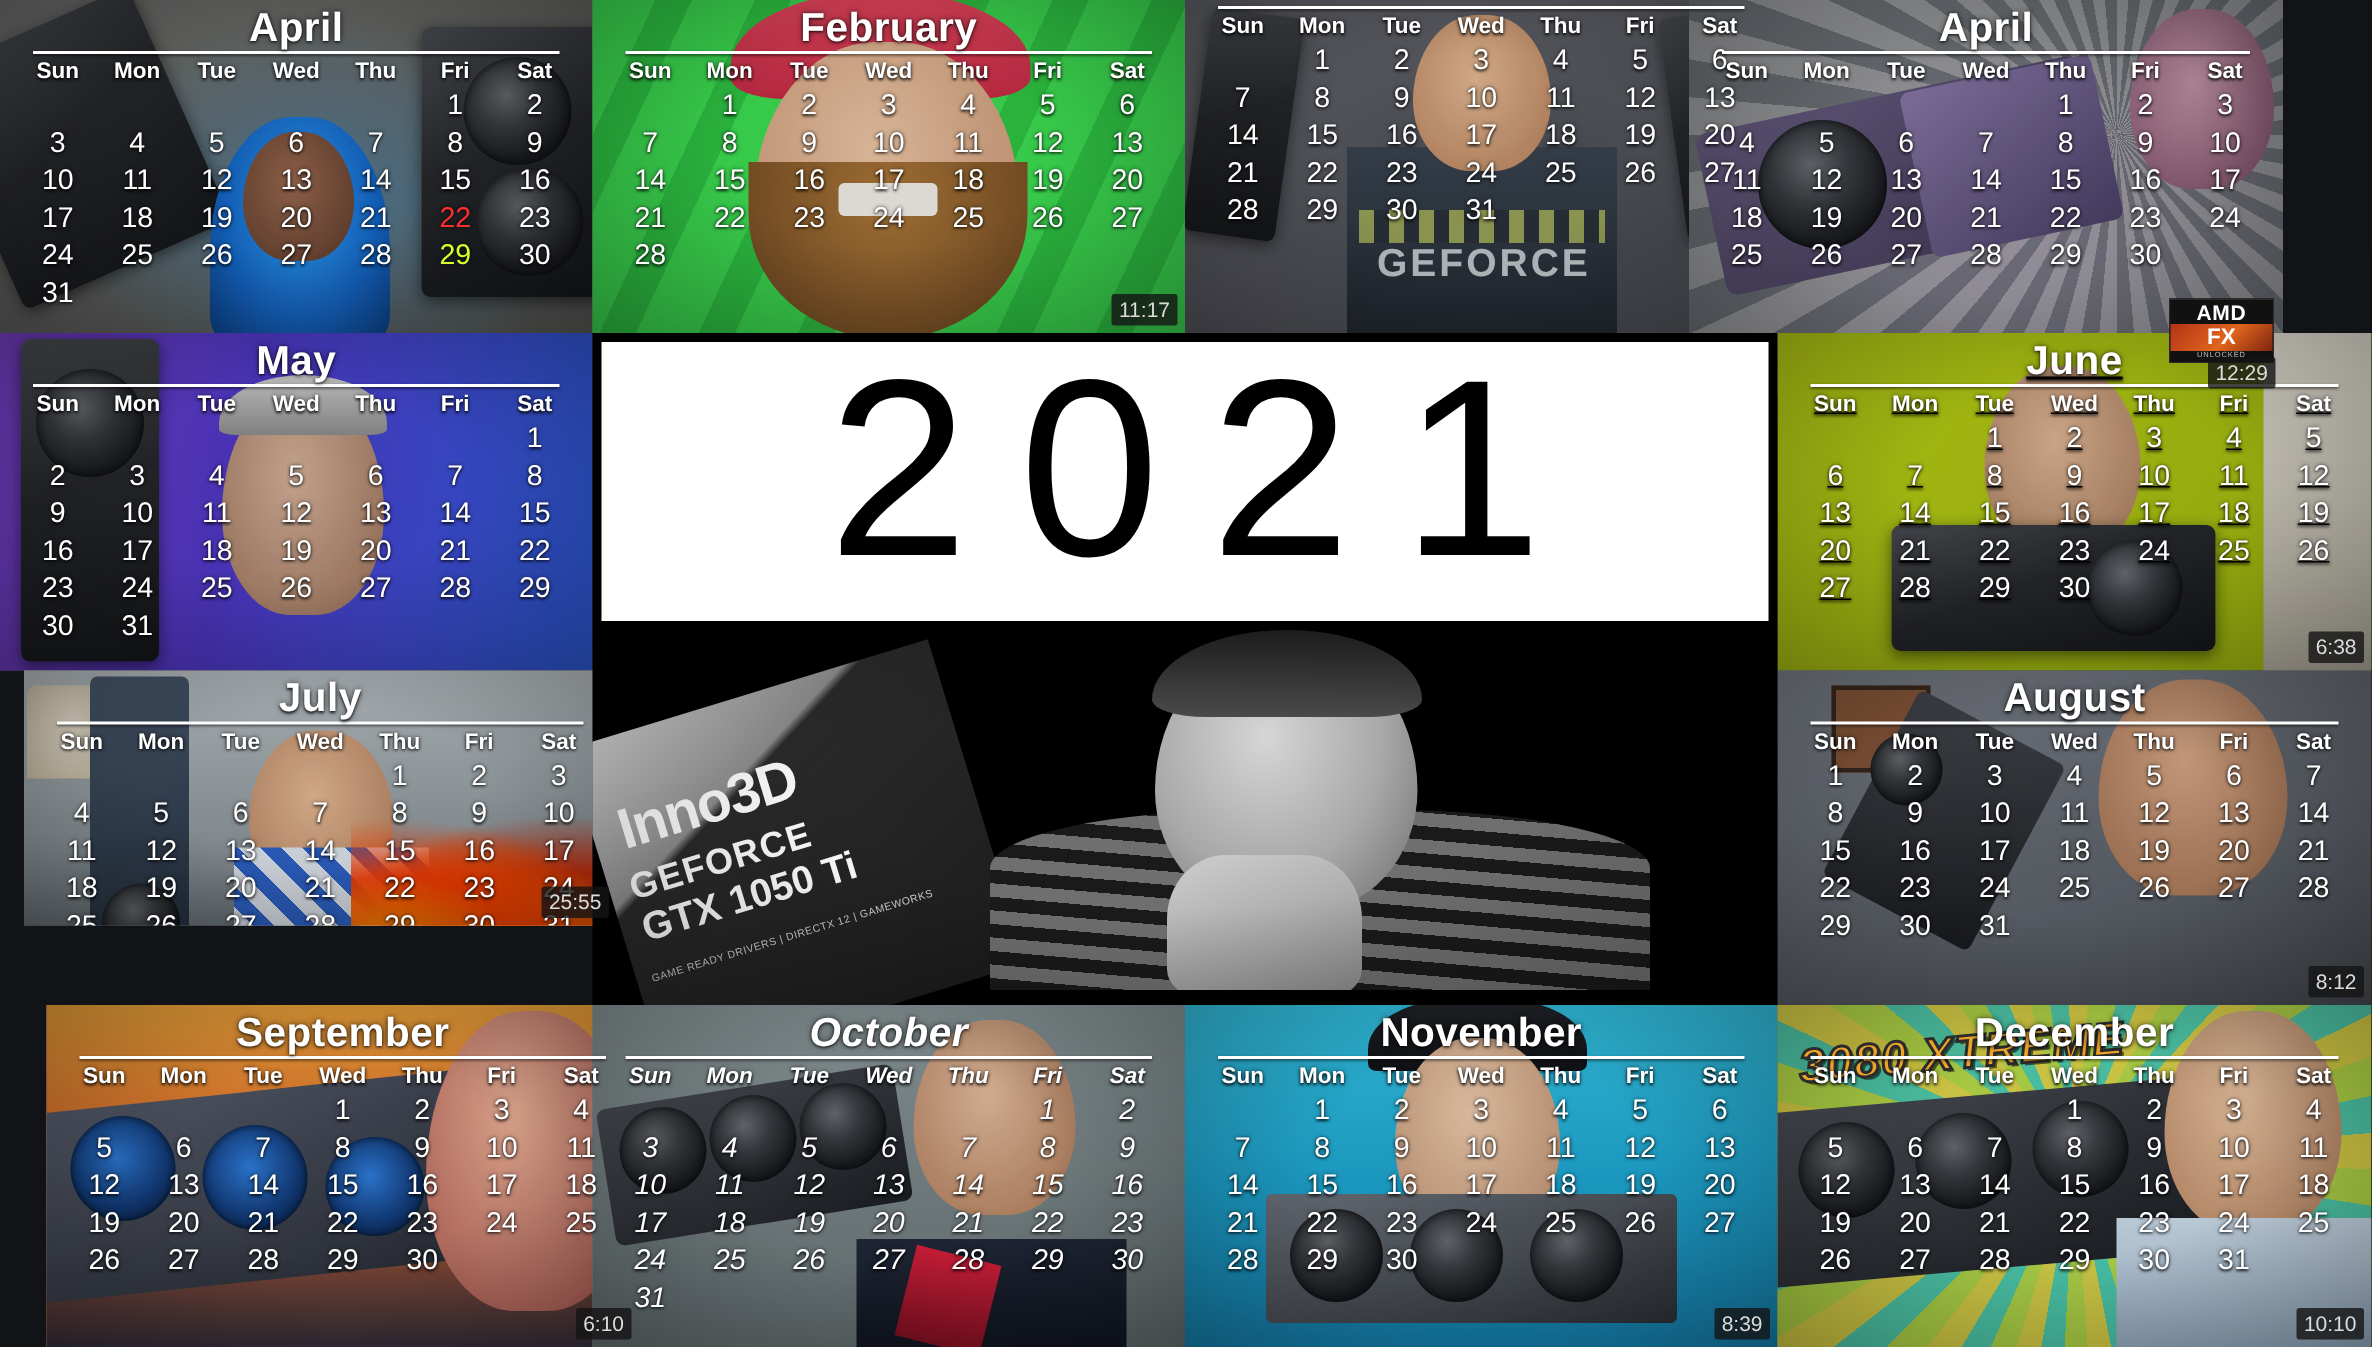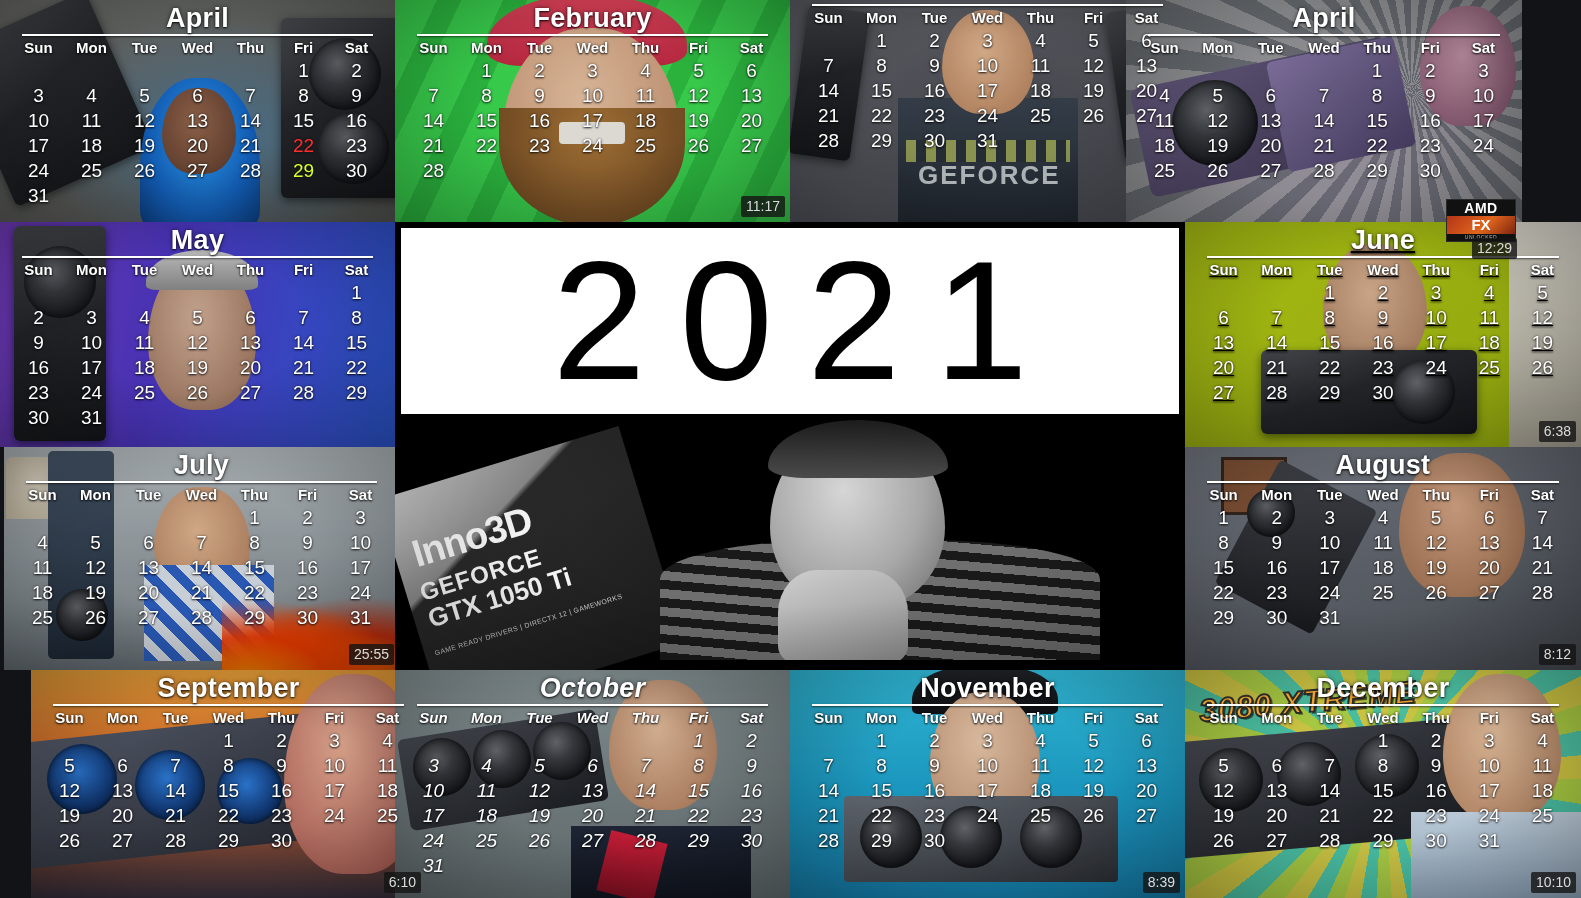--- a/index.html
+++ b/index.html
@@ -72,21 +72,21 @@
   }
 
   
   #year-panel{
     position:absolute;background:#000;
     display:flex;align-items:center;justify-content:center;
     padding:6px;box-sizing:border-box;
   }
   #year-inner{
     width:100%;height:100%;background:#fff;
-    display:flex;align-items:center;justify-content:center;
+    display:flex;justify-content:center;
   }
   #year-text{
     color:#000;font-size:168px;line-height:168px;
     letter-spacing:34px;text-indent:34px;
     font-weight:400;
     font-family:"Liberation Sans","DejaVu Sans",sans-serif;
   }
   #photo-panel{
     position:absolute;background:#000;overflow:hidden;
     filter:grayscale(1);
@@ -535,21 +535,21 @@
           <div class="day">24</div>
           <div class="day">25</div>
           <div class="day">26</div>
           <div class="day">27</div>
           <div class="day">28</div>
           <div class="day">29</div>
           <div class="day">30</div>
         </div>
         <div class="time-badge">6:38</div>
       </div>
-      <div class="month-panel" style="left: 4px; top: 447px; width: 395px; height: 223px;">
+      <div class="month-panel" style="left: 16px; top: 447px; width: 395px; height: 170px;">
         <div class="panel-art">
           <div class="layer" style="inset:0;background:
       radial-gradient(ellipse at 55% 60%, #2b64c455 0%, transparent 62%),
       linear-gradient(160deg, #9ba3a8 0%, #899196 100%);"></div>
           <div class="layer" style="inset:0;background:linear-gradient(180deg,#b9c0c4 0%,#8e979c 70%,#6d767c 100%);"></div>
           <div class="layer" style="left:2px;top:10px;width:58px;height:62px;background:radial-gradient(ellipse at 50% 40%,#efe6d4,#c9bda4);border-radius:6px 6px 0 0;"></div>
           <div class="layer" style="left:44px;top:4px;width:66px;height:208px;background:linear-gradient(160deg,#4a5a6e,#1e2a38);border-radius:5px;"></div>
           <div class="layer fan" style="left:52px;top:142px;width:52px;height:52px;"></div>
           <div class="layer face" style="left:150px;top:40px;width:96px;height:110px;background:radial-gradient(ellipse at 45% 40%,#e8bb95,#b07e5c);"></div>
           <div class="layer" style="left:140px;top:118px;width:130px;height:96px;background:repeating-linear-gradient(45deg,#2e63c8 0 10px,#dfe6ee 10px 20px);"></div>

